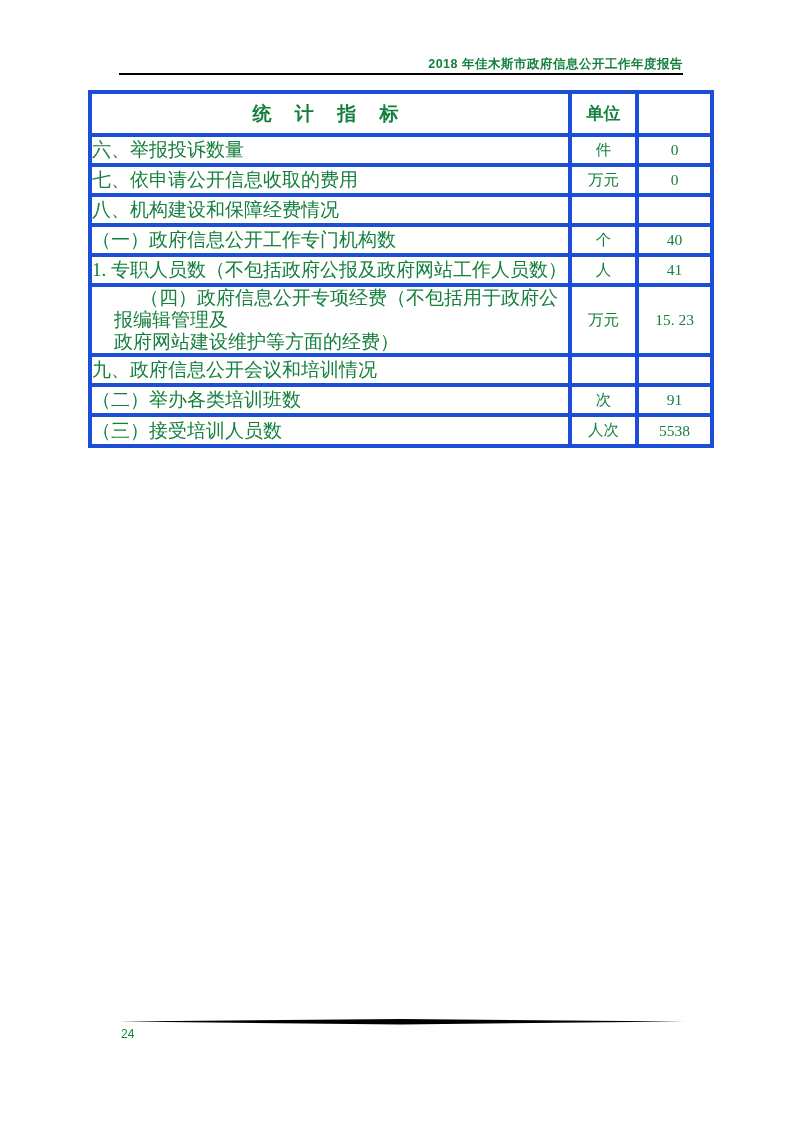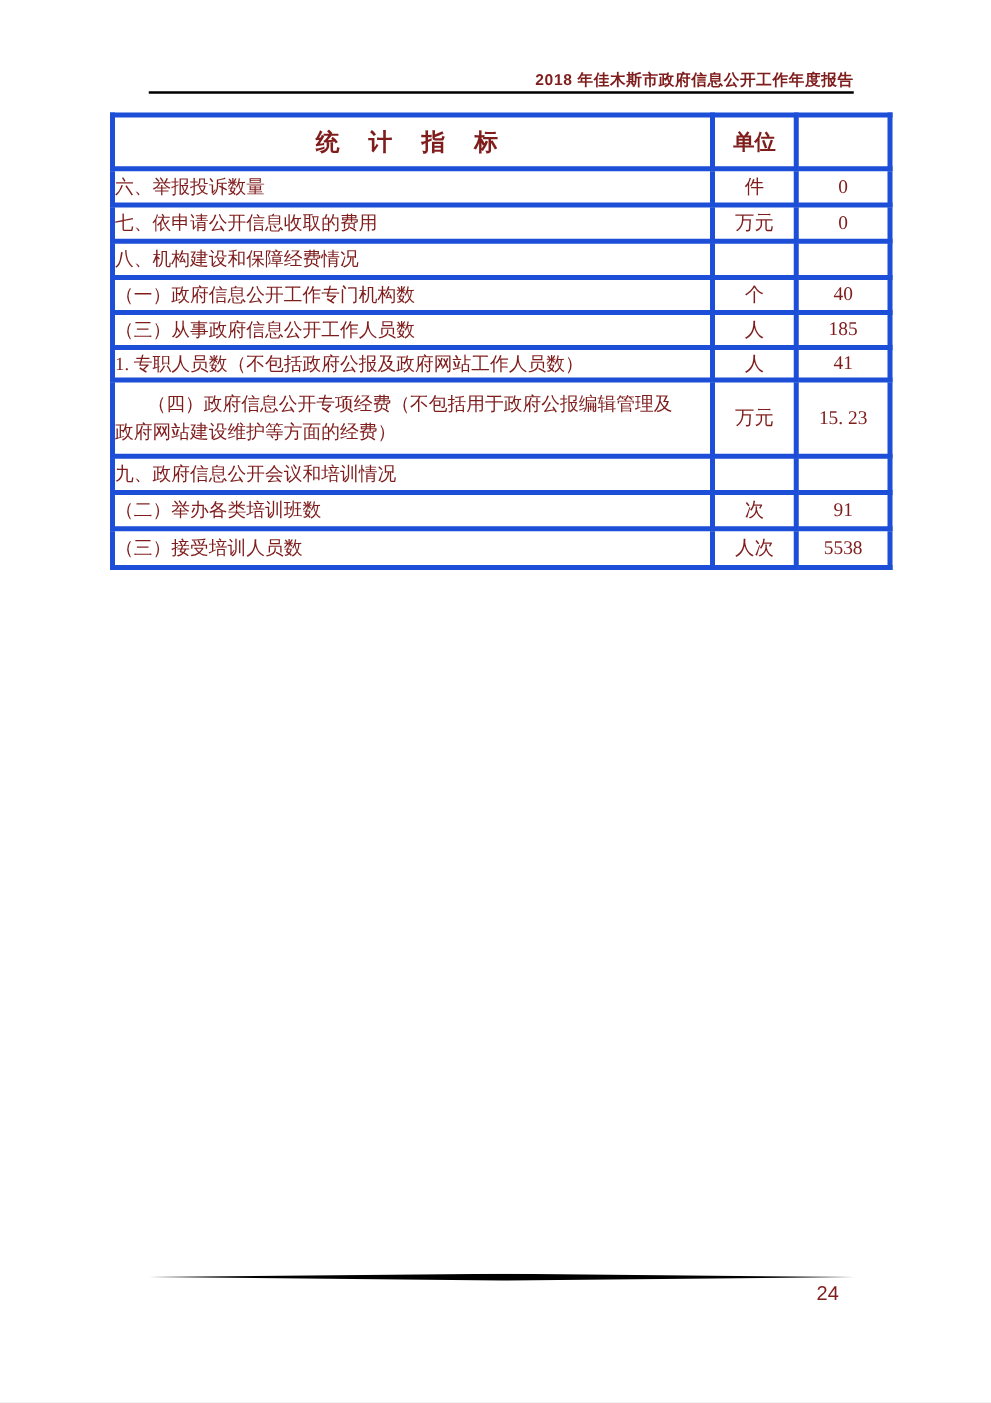--- a/index.html
+++ b/index.html
@@ -3,21 +3,21 @@
 <meta charset="utf-8">
 <style>
   * { box-sizing: border-box; margin: 0; padding: 0; }
   html, body { background: #e8e8e8; }
   .page {
     position: relative;
     width: 793px;
     height: 1122px;
     margin: 0 auto;
     background: #ffffff;
-    color: #7f1d1d;
+    color: #15803d;
     font-family: "Liberation Serif", "DejaVu Serif", serif;
     overflow: hidden;
   }
 
   
   .doc-header-title {
     position: absolute;
     top: 56px;
     left: 119px;
     width: 564px;
@@ -60,52 +60,53 @@
     letter-spacing: 9px;
     white-space: pre;
   }
   .th-unit {
     font-family: Liberation Mono, monospace;
     font-weight: bold;
     font-size: 17px;
     text-align: center;
   }
   .c-ind {
-    font-size: 15px;
+    font-size: 19px;
     text-align: left;
     padding-left: 5px;
     padding-right: 3px;
   }
   .ind-1 { padding-left: 31px; }
   .ind-2 { padding-left: 79px; }
   .c-unit, .c-val {
     font-size: 15.5px;
     text-align: center;
   }
   .wrap-cell {
     text-indent: 26px;
     line-height: 22px;
+    padding-left: 22px;
   }
 
   
   .footer-rule {
     position: absolute;
     top: 1019px;
     left: 119px;
     width: 565px;
     height: 6px;
   }
   .page-number {
     position: absolute;
     top: 1027px;
-    left: 106px;
+    left: 121px;
     width: 565px;
-    text-align: right;
+    text-align: left;
     font-family: "Liberation Sans", "DejaVu Sans", sans-serif;
-    font-size: 16px;
+    font-size: 12px;
   }
 </style>
 </head>
 <body>
 
 <div class="page">
 
   <div class="doc-header-title">2018 年佳木斯市政府信息公开工作年度报告</div>
   <div class="doc-header-rule"></div>
 
@@ -136,25 +137,20 @@
       <tr style="height:29px">
         <td class="c-ind">八、机构建设和保障经费情况</td>
         <td class="c-unit"></td>
         <td class="c-val"></td>
       </tr>
       <tr style="height:28px">
         <td class="c-ind ind-1">（一）政府信息公开工作专门机构数</td>
         <td class="c-unit">个</td>
         <td class="c-val">40</td>
       </tr>
-      <tr style="height:28px">
-        <td class="c-ind ind-1">（三）从事政府信息公开工作人员数</td>
-        <td class="c-unit">人</td>
-        <td class="c-val">185</td>
-      </tr>
       <tr style="height:26px">
         <td class="c-ind ind-2">1. 专职人员数（不包括政府公报及政府网站工作人员数）</td>
         <td class="c-unit">人</td>
         <td class="c-val">41</td>
       </tr>
       <tr style="height:61px">
         <td class="c-ind">
           <div class="wrap-cell"><span>（四）政府信息公开专项经费（不包括用于政府公报编辑管理及</span><br><span>政府网站建设维护等方面的经费）</span></div>
         </td>
         <td class="c-unit">万元</td>

